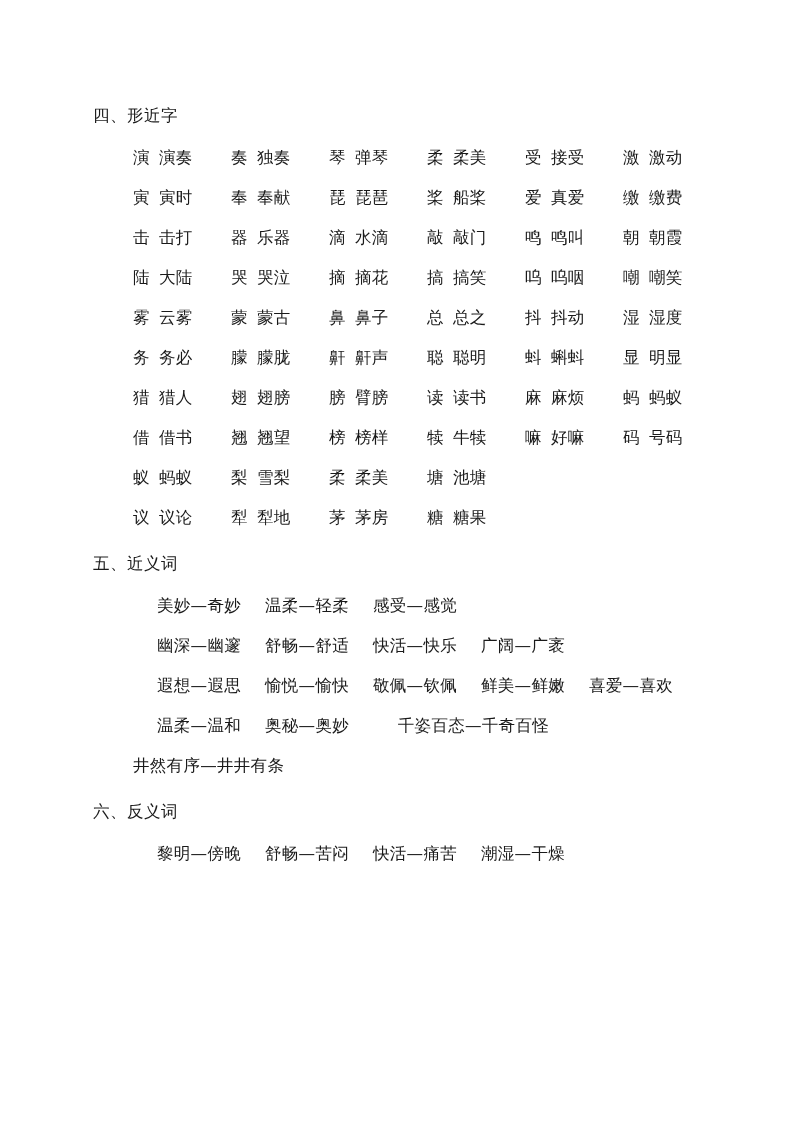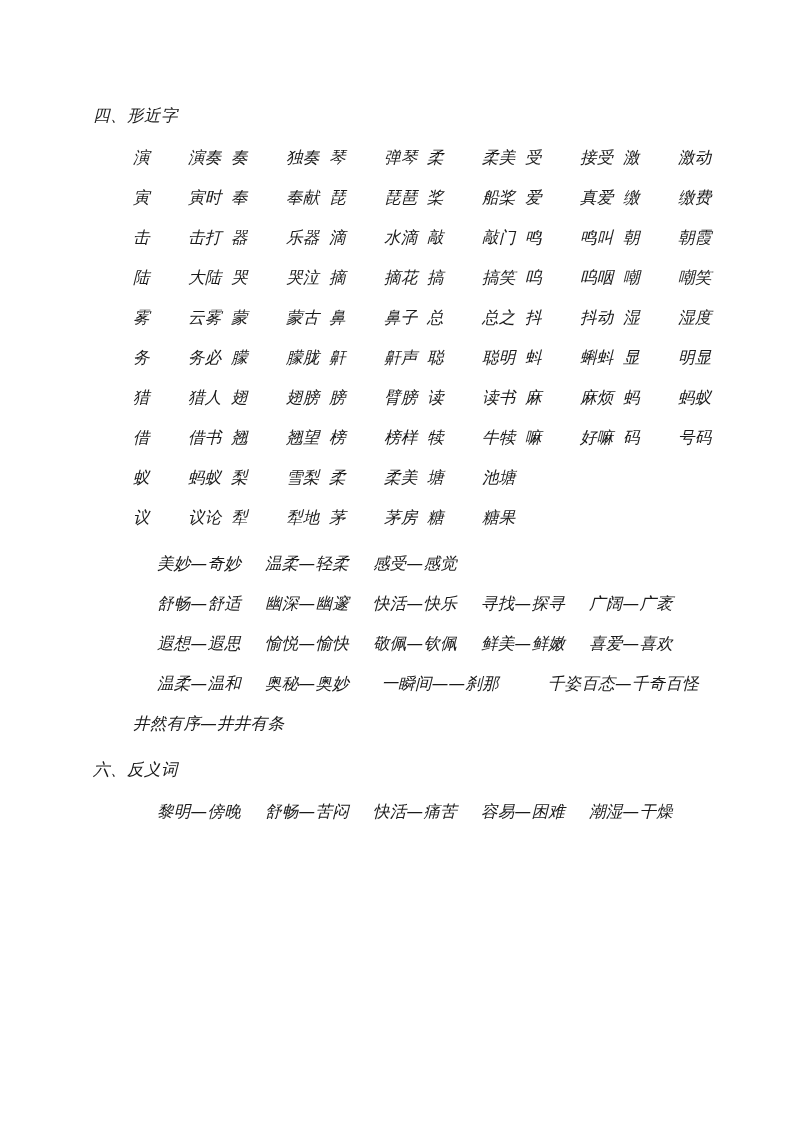--- a/index.html
+++ b/index.html
@@ -15,21 +15,21 @@
     -webkit-font-smoothing: antialiased;
   }
   .page {
     position: relative;
     width: 793px;
     height: 1122px;
     box-sizing: border-box;
     padding: 96px 70px 60px 93px;
     background: #ffffff;
   }
-  .section { margin: 0; font-style: italic; }
+  .section { margin: 0; }
   .section-heading {
     font-size: 16.5px;
     line-height: 40px;
     letter-spacing: 0.5px;
     margin: 0 0 2px 0;
     white-space: nowrap;
   }
   .rows { margin: 0; }
   .row {
     display: flex;
@@ -49,21 +49,20 @@
     display: flex;
     flex-direction: row;
     align-items: baseline;
   }
   .nearform .cell .ch {
     flex: 0 0 26px;
     text-align: left;
   }
   .nearform .cell .word {
     text-align: left;
-    margin-left: 29px;
   }
   
   .pairs .row { padding-left: 40px; }
   .pairs .pair {
     flex: 0 0 108px;
     width: 108px;
     text-align: right;
   }
   .pairs .pair.w-wide { flex: 0 0 150px; width: 150px; }
   .pairs .pair.w-xwide { flex: 0 0 200px; width: 200px; }
@@ -322,60 +321,58 @@
             <span class="ch">糖</span>
             <span class="word">糖果</span>
           </div>
         </div>
       </div>
   </div>
 
   <div class="spacer-sm"></div>
 
   <div class="section pairs">
+    <div class="section-heading">五、近义词</div>
     <div class="rows" id="synonym-rows">
         <div class="row">
           <span class="pair">美妙—奇妙</span>
           <span class="pair">温柔—轻柔</span>
           <span class="pair">感受—感觉</span>
         </div>
         <div class="row">
+          <span class="pair">幽深—幽邃</span>
           <span class="pair">舒畅—舒适</span>
-          <span class="pair">幽深—幽邃</span>
           <span class="pair">快活—快乐</span>
-          <span class="pair">寻找—探寻</span>
           <span class="pair">广阔—广袤</span>
         </div>
         <div class="row">
           <span class="pair">遐想—遐思</span>
           <span class="pair">愉悦—愉快</span>
           <span class="pair">敬佩—钦佩</span>
           <span class="pair">鲜美—鲜嫩</span>
           <span class="pair">喜爱—喜欢</span>
         </div>
         <div class="row">
           <span class="pair">温柔—温和</span>
           <span class="pair">奥秘—奥妙</span>
-          <span class="pair w-wide">一瞬间——刹那</span>
           <span class="pair w-xwide">千姿百态—千奇百怪</span>
         </div>
         <div class="row indent-none">
           <span class="pair w-full">井然有序—井井有条</span>
         </div>
       </div>
   </div>
 
   <div class="spacer-sm"></div>
 
   <div class="section pairs">
     <div class="section-heading">六、反义词</div>
     <div class="rows" id="antonym-rows">
         <div class="row">
           <span class="pair">黎明—傍晚</span>
           <span class="pair">舒畅—苦闷</span>
           <span class="pair">快活—痛苦</span>
-          <span class="pair">容易—困难</span>
           <span class="pair">潮湿—干燥</span>
         </div>
       </div>
   </div>
 
 </div>
 
 </body></html>

